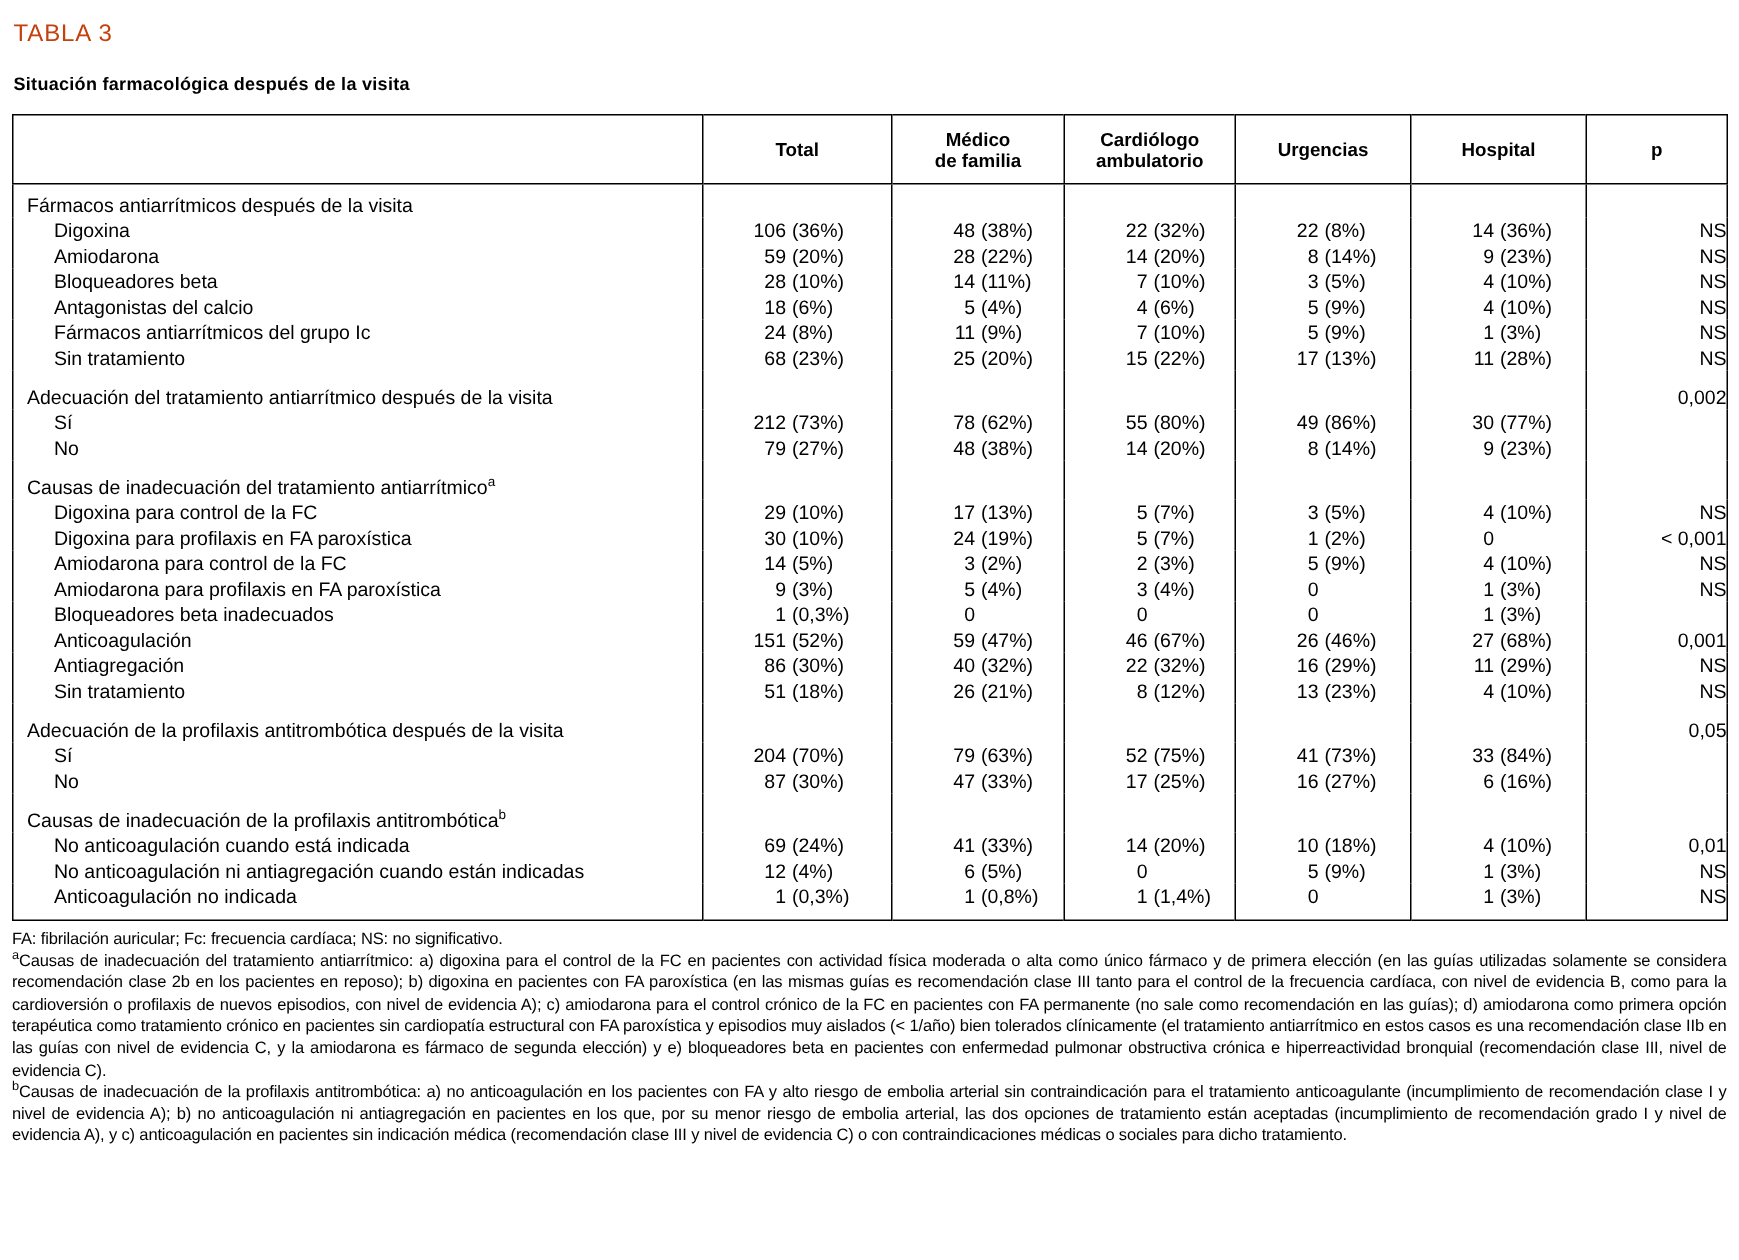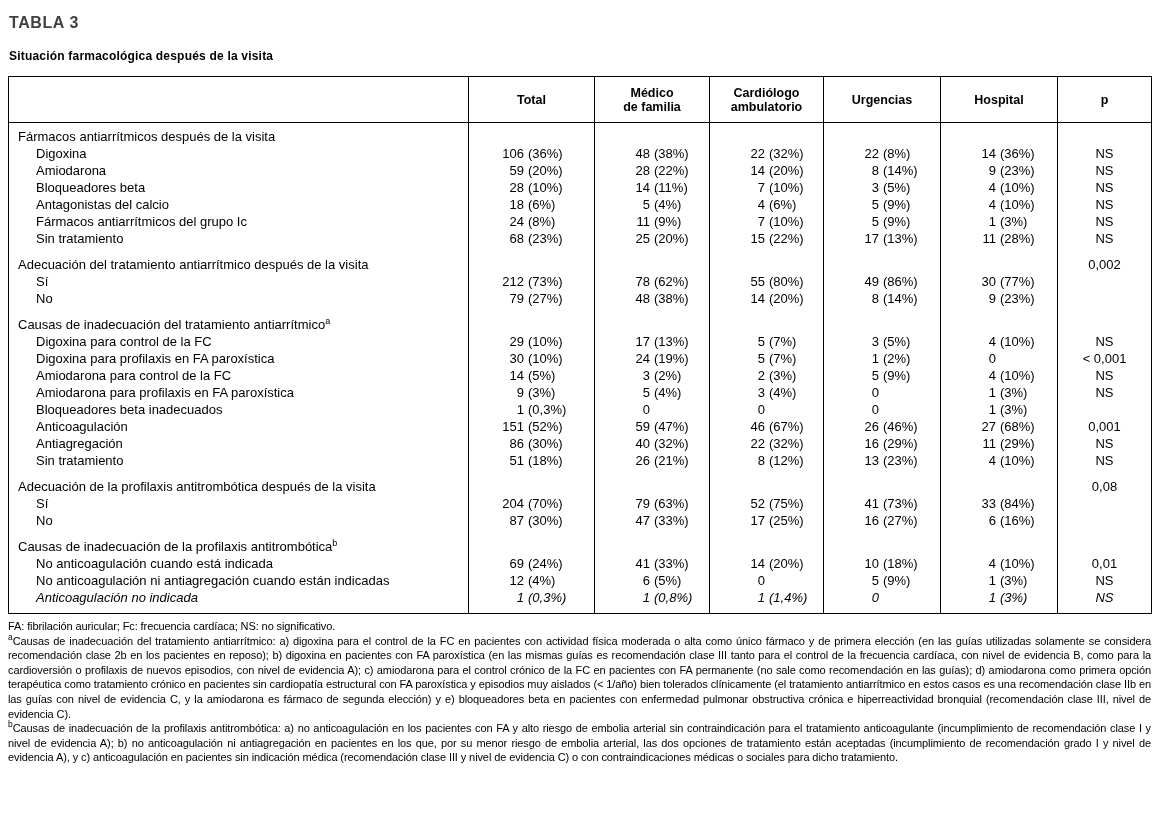--- a/index.html
+++ b/index.html
@@ -3,22 +3,22 @@
 <meta charset="utf-8">
 <style>
   html, body { margin: 0; padding: 0; background: #fff; }
   body {
     width: 1159px; height: 840px; overflow: hidden;
     font-family: "Liberation Sans", sans-serif; color: #000;
   }
   .page { padding: 10px 8px 0 8px; }
 
   .tabla-label {
-    font-size: 16px; font-weight: 700; letter-spacing: 0.6px;
-    margin: 4px 0 0 1px; color: #404040;
+    font-size: 16px; font-weight: 400; letter-spacing: 0.6px;
+    margin: 4px 0 0 1px; color: #c2410c;
   }
   .subtitle {
     font-size: 12px; font-weight: 700; letter-spacing: 0.2px;
     margin: 17px 0 13px 1px;
   }
 
   table.main {
     border-collapse: collapse; table-layout: fixed;
     width: 1143px; border: 1.6px solid #000;
   }
@@ -28,26 +28,26 @@
     border-bottom: 1.6px solid #000;
     font-size: 12.5px; font-weight: 700; text-align: center;
     vertical-align: middle; white-space: pre-line;
     height: 45px; line-height: 14px;
   }
   tbody td { font-size: 13px; line-height: 17px; vertical-align: top; }
   td.label { padding-left: 9px; }
   td.label.item { padding-left: 27px; }
   tr.first > td { padding-top: 5px; }
   tr.gap > td { padding-top: 9px; }
-  tbody tr:last-child > td { padding-bottom: 7px; font-style: italic; }
+  tbody tr:last-child > td { padding-bottom: 7px; }
 
   .val { display: flex; padding-left: 30px; }
   .val .n { flex: none; width: 25px; text-align: right; }
   .val .q { margin-left: 4px; white-space: nowrap; }
-  td.p { text-align: center; white-space: nowrap; }
+  td.p { text-align: right; white-space: nowrap; }
 
   sup { font-size: 9px; line-height: 0; }
 
   .footnotes { width: 1143px; margin-top: 5px; }
   .fn {
     margin: 0; font-size: 11px; line-height: 14.6px;
     text-align: justify; letter-spacing: -0.1px;
   }
   .fn sup { font-size: 8.5px; }
   .fn.abbrev { text-align: left; }
@@ -655,21 +655,21 @@
           </td>
           <td class="c p">NS</td>
         </tr>
         <tr class="gap">
           <td class="label section">Adecuación de la profilaxis antitrombótica después de la visita</td>
           <td class="c"></td>
           <td class="c"></td>
           <td class="c"></td>
           <td class="c"></td>
           <td class="c"></td>
-          <td class="c p">0,08</td>
+          <td class="c p">0,05</td>
         </tr>
         <tr>
           <td class="label item">Sí</td>
           <td class="c">
             <span class="val">
               <span class="n">204</span>
               <span class="q">(70%)</span>
             </span>
           </td>
           <td class="c">

